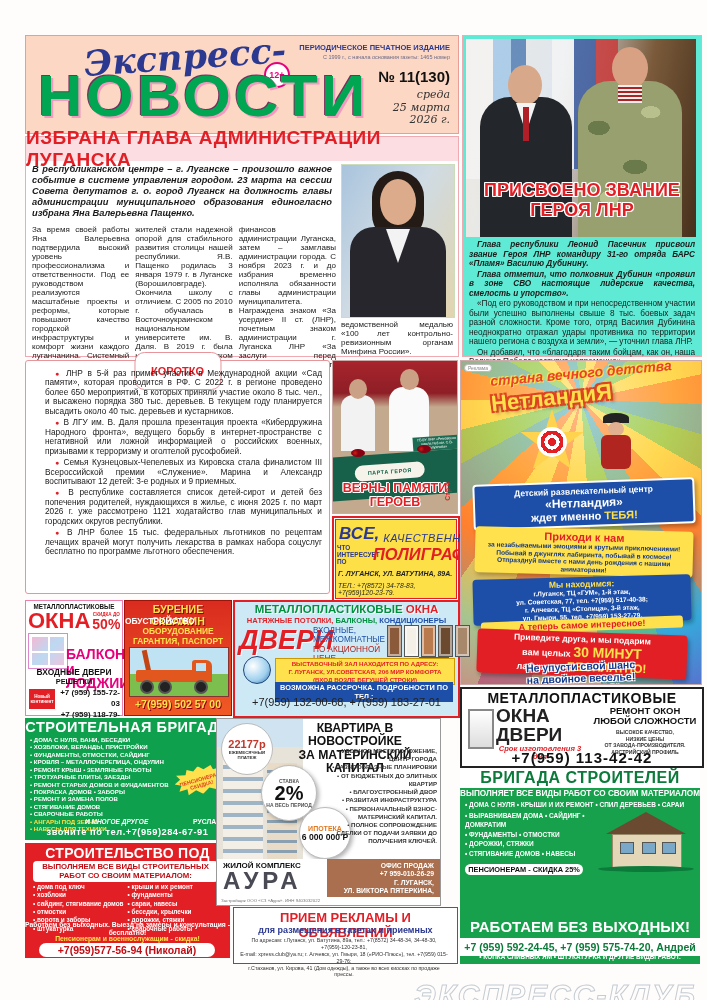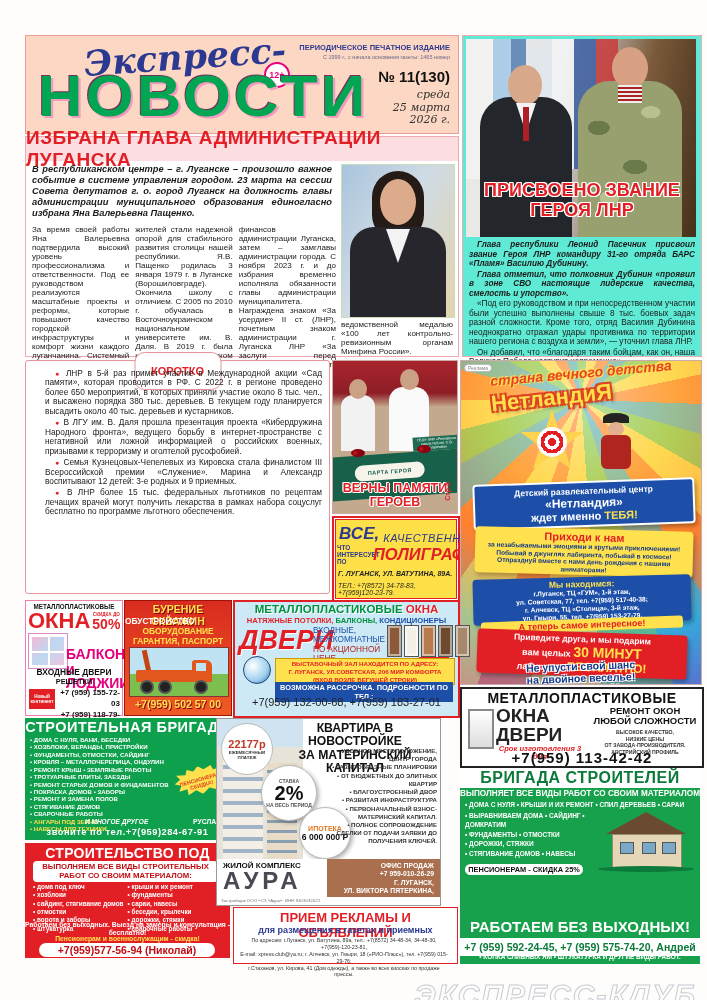--- a/index.html
+++ b/index.html
@@ -366,20 +366,21 @@
       <p>Он добавил, что «благодаря таким бойцам, как он, наша Великая Победа наступит непременно».</p>
     </div>
   </div>
 
   <div id="korotko" class="abs">
     <div class="abs kor-pill">КОРОТКО</div>
     <div class="abs kor-body">
       <p>ЛНР в 5-й раз примет участие в Международной акции «Сад памяти», которая проводится в РФ. С 2022 г. в регионе проведено более 650 мероприятий, в которых приняли участие около 8 тыс. чел., и высажено порядка 380 тыс. деревьев. В текущем году планируется высадить около 40 тыс. деревьев и кустарников.</p>
       <p>В ЛГУ им. В. Даля прошла презентация проекта «Кибердружина Народного фронта», ведущего борьбу в интернет-пространстве с негативной или ложной информацией о российских военных, призывами к терроризму и оголтелой русофобией.</p>
       <p>Семья Кузнецовых-Чепелевых из Кировска стала финалистом III Всероссийской премии «Служение». Марина и Александр воспитывают 12 детей: 3-е родных и 9 приемных.</p>
+      <p>В республике составляется список детей-сирот и детей без попечения родителей, нуждающихся в жилье, с июня 2025 г. по март 2026 г. уже рассмотрено 1121 ходатайство глав муниципальных и городских округов республики.</p>
       <p>В ЛНР более 15 тыс. федеральных льготников по рецептам лечащих врачей могут получить лекарства в рамках набора соцуслуг бесплатно по программе льготного обеспечения.</p>
     </div>
   </div>
 
   <div id="memory" class="abs">
     <div class="mem-curtain"></div>
     <div class="mem-stu1">
         <div class="head"></div>
       </div>
     <div class="mem-stu2">

